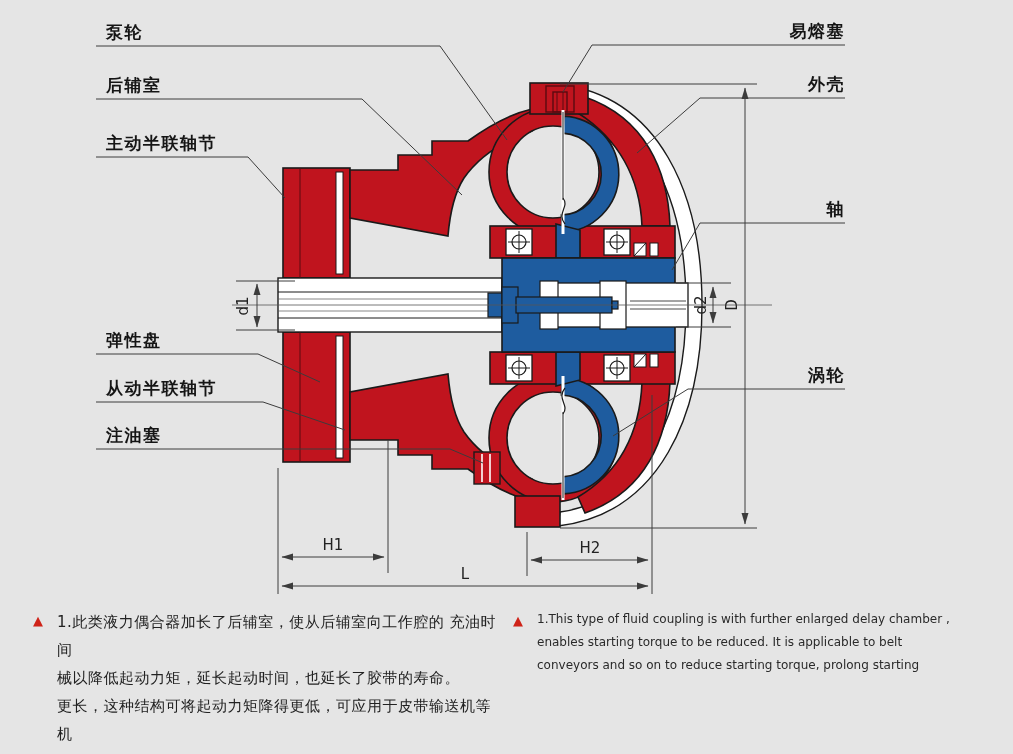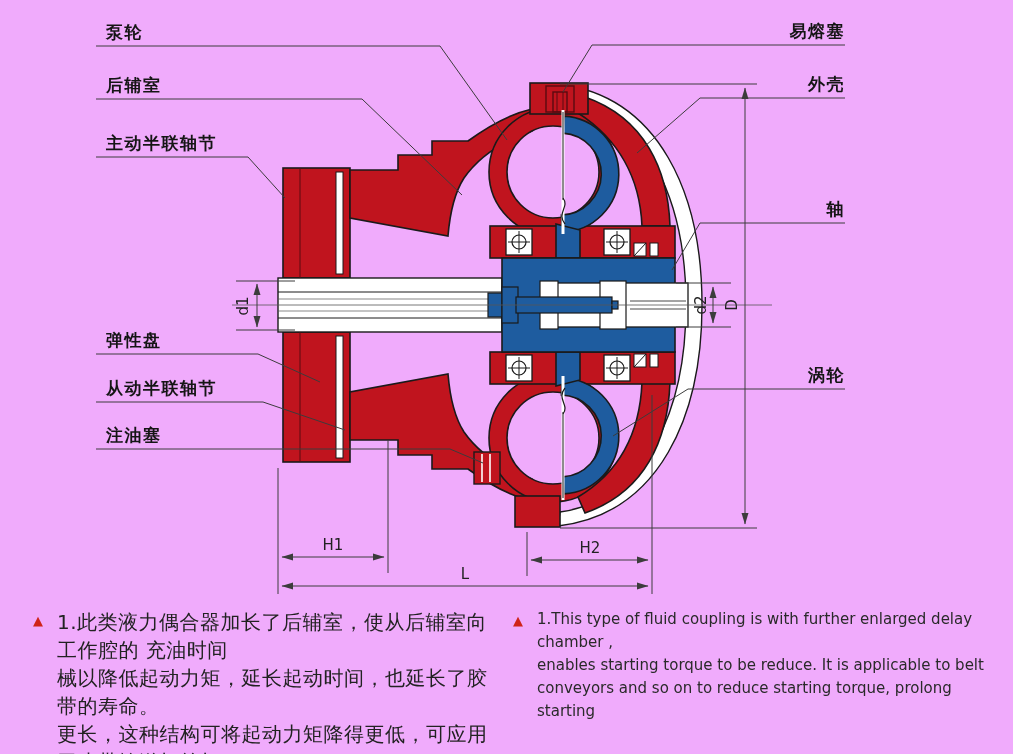--- a/index.html
+++ b/index.html
@@ -1,38 +1,38 @@
 <!DOCTYPE html>
 <html><head>
 <meta charset="utf-8">
 <style>
   html,body{margin:0;padding:0;background:#ffffff;}
   body{
     width:1013px;height:754px;overflow:hidden;
     font-family:"DejaVu Sans","Liberation Sans",sans-serif;
     color:#1c1c1c;
   }
-  .stage{position:relative;width:1013px;height:754px;background:#f0abfc;}
+  .stage{position:relative;width:1013px;height:754px;background:#e5e5e5;}
   svg text{font-family:"DejaVu Sans","Liberation Sans",sans-serif;}
   .part-label{font-size:17px;font-weight:600;fill:#151515;letter-spacing:1.5px;}
   .dim-label{font-size:15px;font-weight:400;fill:#222;}
   .notes{
     position:absolute;left:0;top:608px;width:1013px;
     display:flex;flex-direction:row;align-items:flex-start;
   }
   .note{display:flex;flex-direction:row;align-items:flex-start;}
   .note-zh{margin-left:33px;width:468px;}
   .note-en{margin-left:12px;width:486px;}
   .tri{
     width:24px;flex:0 0 24px;color:#cf2318;font-size:13px;line-height:26px;
     font-family:"DejaVu Sans",sans-serif;
   }
   .note-body{flex:1;}
-  .note-zh .note-line{font-size:20px;line-height:28px;color:#222;letter-spacing:0.5px;}
-  .note-en .note-line{font-size:15px;line-height:23px;color:#2a2a2a;}
+  .note-zh .note-line{font-size:15px;line-height:28px;color:#222;letter-spacing:0.5px;}
+  .note-en .note-line{font-size:12px;line-height:23px;color:#2a2a2a;}
 </style>
 </head>
 <body>
 
 <div class="stage">
 
   <svg width="1013" height="600" viewBox="0 0 1013 600">
     <defs>
       <marker id="arr" markerWidth="12" markerHeight="9" refX="11" refY="4" orient="auto-start-reverse" markerUnits="userSpaceOnUse">
         <path d="M0,0.5 L11.5,4 L0,7.5 z" fill="#3c3c3c"></path>
@@ -238,20 +238,20 @@
         <div class="note-line">1.此类液力偶合器加长了后辅室，使从后辅室向工作腔的 充油时间</div>
         <div class="note-line">械以降低起动力矩，延长起动时间，也延长了胶带的寿命。</div>
         <div class="note-line">更长，这种结构可将起动力矩降得更低，可应用于皮带输送机等机</div>
         <div class="note-line">2.图中轴孔内紧定螺栓为选配件。</div>
       </div>
     </div>
     <div class="note note-en">
       <div class="tri">▲</div>
       <div class="note-body">
         <div class="note-line">1.This type of fluid coupling is with further enlarged delay chamber ,</div>
-        <div class="note-line">enables starting torque to be reduce. It is applicable to belt</div>
+        <div class="note-line">enables starting torque to be reduced. It is applicable to belt</div>
         <div class="note-line">conveyors and so on to reduce starting torque, prolong starting</div>
 
       </div>
     </div>
   </div>
 
 </div>
 
 </body></html>

